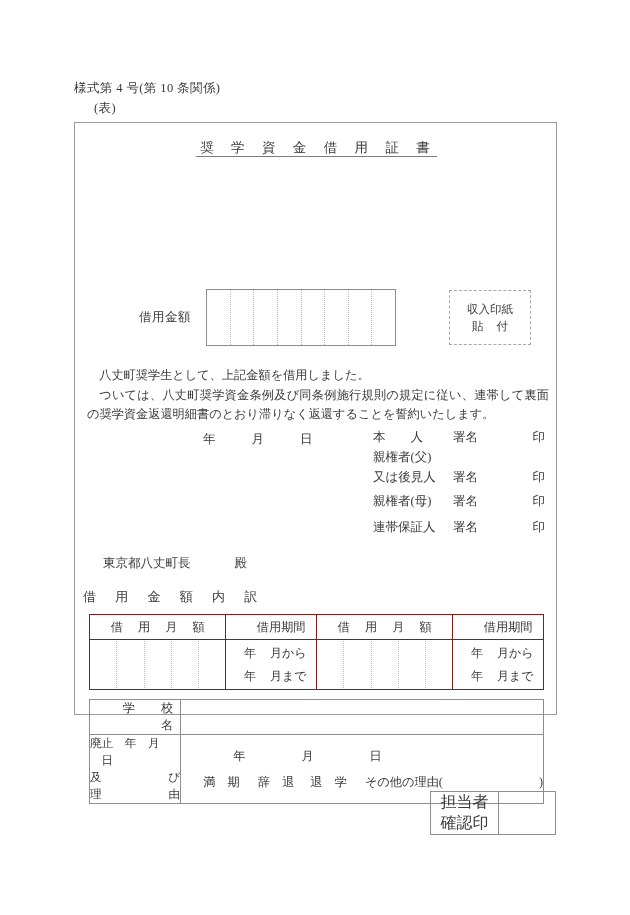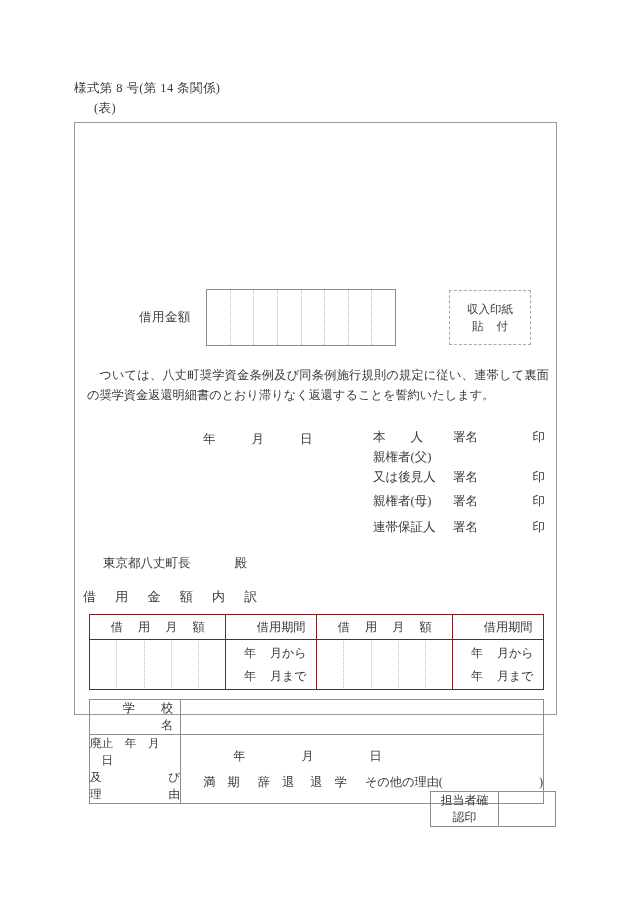--- a/index.html
+++ b/index.html
@@ -257,58 +257,62 @@
   .reasons .g1 { display: inline-block; width: 18px; }
   .reasons .g2 { display: inline-block; width: 16px; }
   .reasons .blank { display: inline-block; width: 96px; }
 
   
   table.conf {
     position: absolute;
     left: 335px;
     top: 668px;
     border-collapse: collapse;
-    font-size: 12px;
+    font-size: 16px;
     margin-left: 20px;
   }
   table.conf td {
     border: 1px solid #8d8d8d;
     height: 25px;
     padding: 0 5px;
     text-align: center;
   }
   table.conf td.blank-cell { width: 46px; }
 </style>
 </head>
 <body>
 
-<div class="doc-no">様式第 8 号(第 14 条関係)</div>
+<div class="doc-no">様式第 4 号(第 10 条関係)</div>
 <div class="doc-sub">(表)</div>
 
 <div class="frame">
 
+  <div class="title">
+    <span class="t">奨 学 資 金 借 用 証 書</span>
+  </div>
 
   <div class="amt-label">借用金額</div>
   <div class="amt-box">
     <span class="cell"></span>
     <span class="cell"></span>
     <span class="cell"></span>
     <span class="cell"></span>
     <span class="cell"></span>
     <span class="cell"></span>
     <span class="cell"></span>
     <span class="cell"></span>
   </div>
 
   <div class="stamp-box">
     <div>収入印紙</div>
     <div class="l2">貼 付</div>
   </div>
 
   <div class="body-txt">
+    <p class="indent">八丈町奨学生として、上記金額を借用しました。</p>
     <p class="indent">ついては、八丈町奨学資金条例及び同条例施行規則の規定に従い、連帯して裏面の奨学資金返還明細書のとおり滞りなく返還することを誓約いたします。</p>
   </div>
 
   <div class="date-line">
     <span>年</span><span class="g"></span><span>月</span><span class="g"></span><span>日</span>
   </div>
 
   <div class="sig-rows">
     <div class="sig-row">
       <span class="who">本　　人</span>

